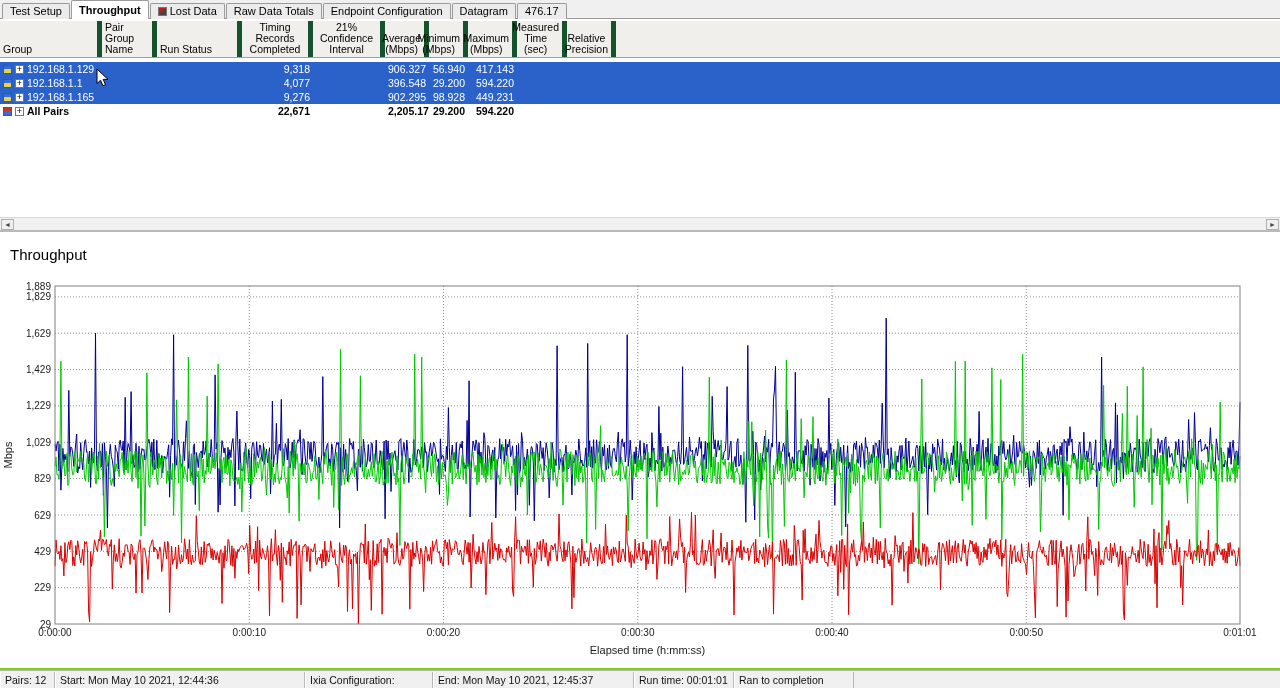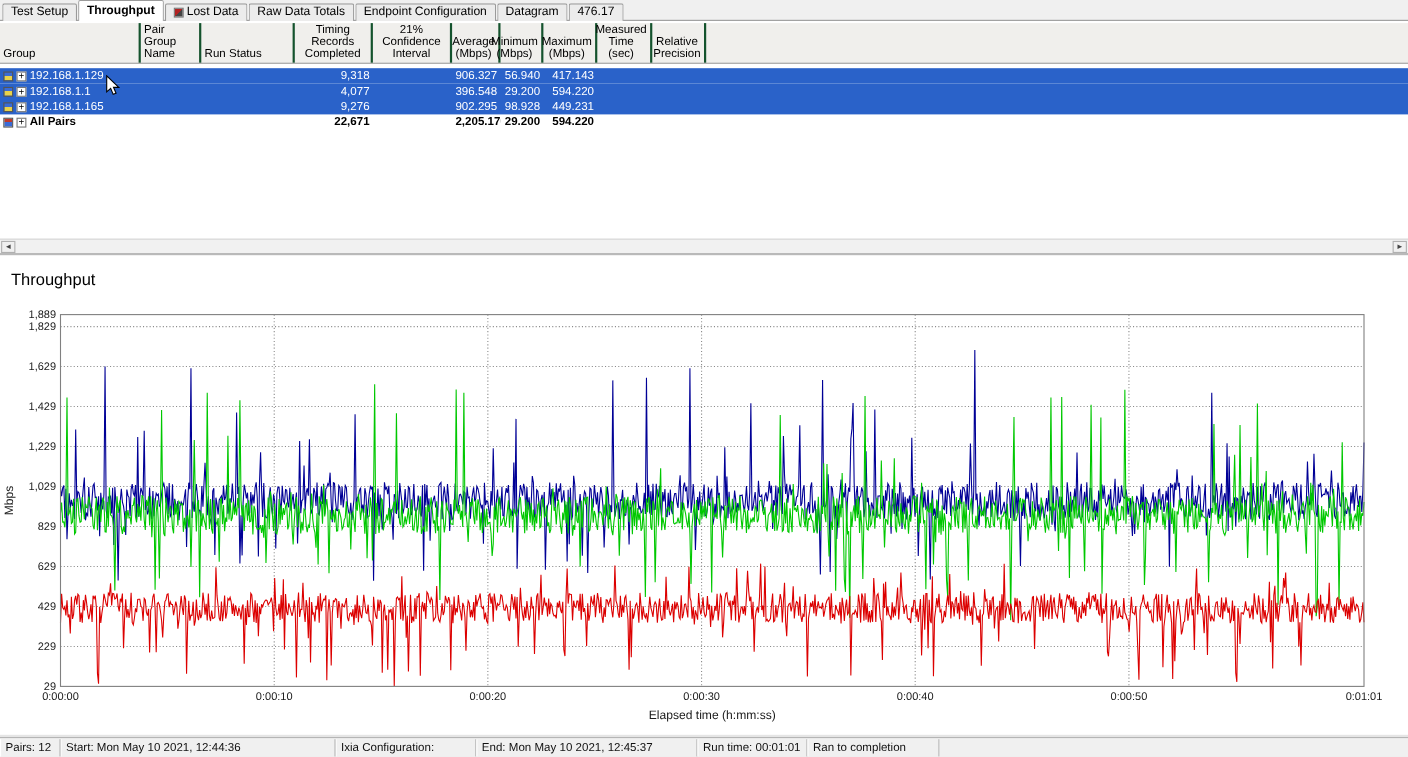--- a/index.html
+++ b/index.html
@@ -1,36 +1,36 @@
 <!DOCTYPE html>
 <html><head>
 <meta charset="utf-8">
 <style>
   html,body{margin:0;padding:0;background:#fff;font-family:"Liberation Sans",sans-serif;}
-  #app{position:relative;width:1280px;height:688px;overflow:hidden;background:#e5e5e5;}
+  #app{position:relative;width:1280px;height:688px;overflow:hidden;background:#84cc16;}
 
   
   .tabbar{position:absolute;left:0;top:0;width:1280px;height:19px;background:#f0f0f0;}
   .tabline{position:absolute;left:0;top:18px;width:1280px;height:1px;background:#9a9a9a;z-index:1;}
   .tabs{position:absolute;left:2px;bottom:0;display:flex;align-items:flex-end;z-index:2;}
   .tab{height:15px;line-height:15px;padding:0 7px;font-size:11px;color:#000;background:#ececec;
        border:1px solid #9a9a9a;border-bottom:none;border-radius:2px 2px 0 0;margin-right:1px;
        display:flex;align-items:center;gap:3px;}
   .tab.active{height:18px;line-height:18px;background:#fff;font-weight:bold;z-index:3;}
   .tab-mini-icon{display:inline-block;width:7px;height:7px;background:linear-gradient(135deg,#b22222 50%,#444 50%);border:1px solid #777;}
 
   
   .table-pane{position:absolute;left:0;top:19px;width:1280px;height:198px;background:#fff;}
   .thead{position:absolute;left:0;top:2px;width:1280px;height:37px;background:#f0efec;
          border-bottom:1px solid #a0a0a0;display:flex;box-sizing:border-box;}
-  .hcell{box-sizing:border-box;border-right:2px solid #14532d;padding:2px 3px;display:flex;
+  .hcell{box-sizing:border-box;border-right:5px solid #14532d;padding:2px 3px;display:flex;
          align-items:flex-end;font-size:10.5px;line-height:11px;white-space:pre-line;color:#000;}
   .ha-right{justify-content:flex-end;text-align:center;}
   .hfill{flex:1;border-right:none;}
-  .c0{width:128px}.c1{width:55px}.c2{width:85px}.c3{width:71px}.c4{width:72px}
+  .c0{width:102px}.c1{width:55px}.c2{width:85px}.c3{width:71px}.c4{width:72px}
   .c5{width:44px}.c6{width:39px}.c7{width:49px}.c8{width:50px}.c9{width:49px}
 
   .rows{position:absolute;left:0;top:43px;width:1280px;}
   .trow{height:14px;display:flex;align-items:center;font-size:10.5px;color:#000;}
   .trow.selected{background:#2a62c9;color:#fff;}
   .trow.total{font-weight:bold;}
   .cell{box-sizing:border-box;padding:0 3px;overflow:hidden;white-space:nowrap;}
   .cell.num{text-align:right;}
   .c-group{display:flex;align-items:center;gap:3px;padding-left:3px;}
   .pair-icon{display:inline-block;width:9px;height:9px;border:1px solid #555;box-sizing:border-box;

